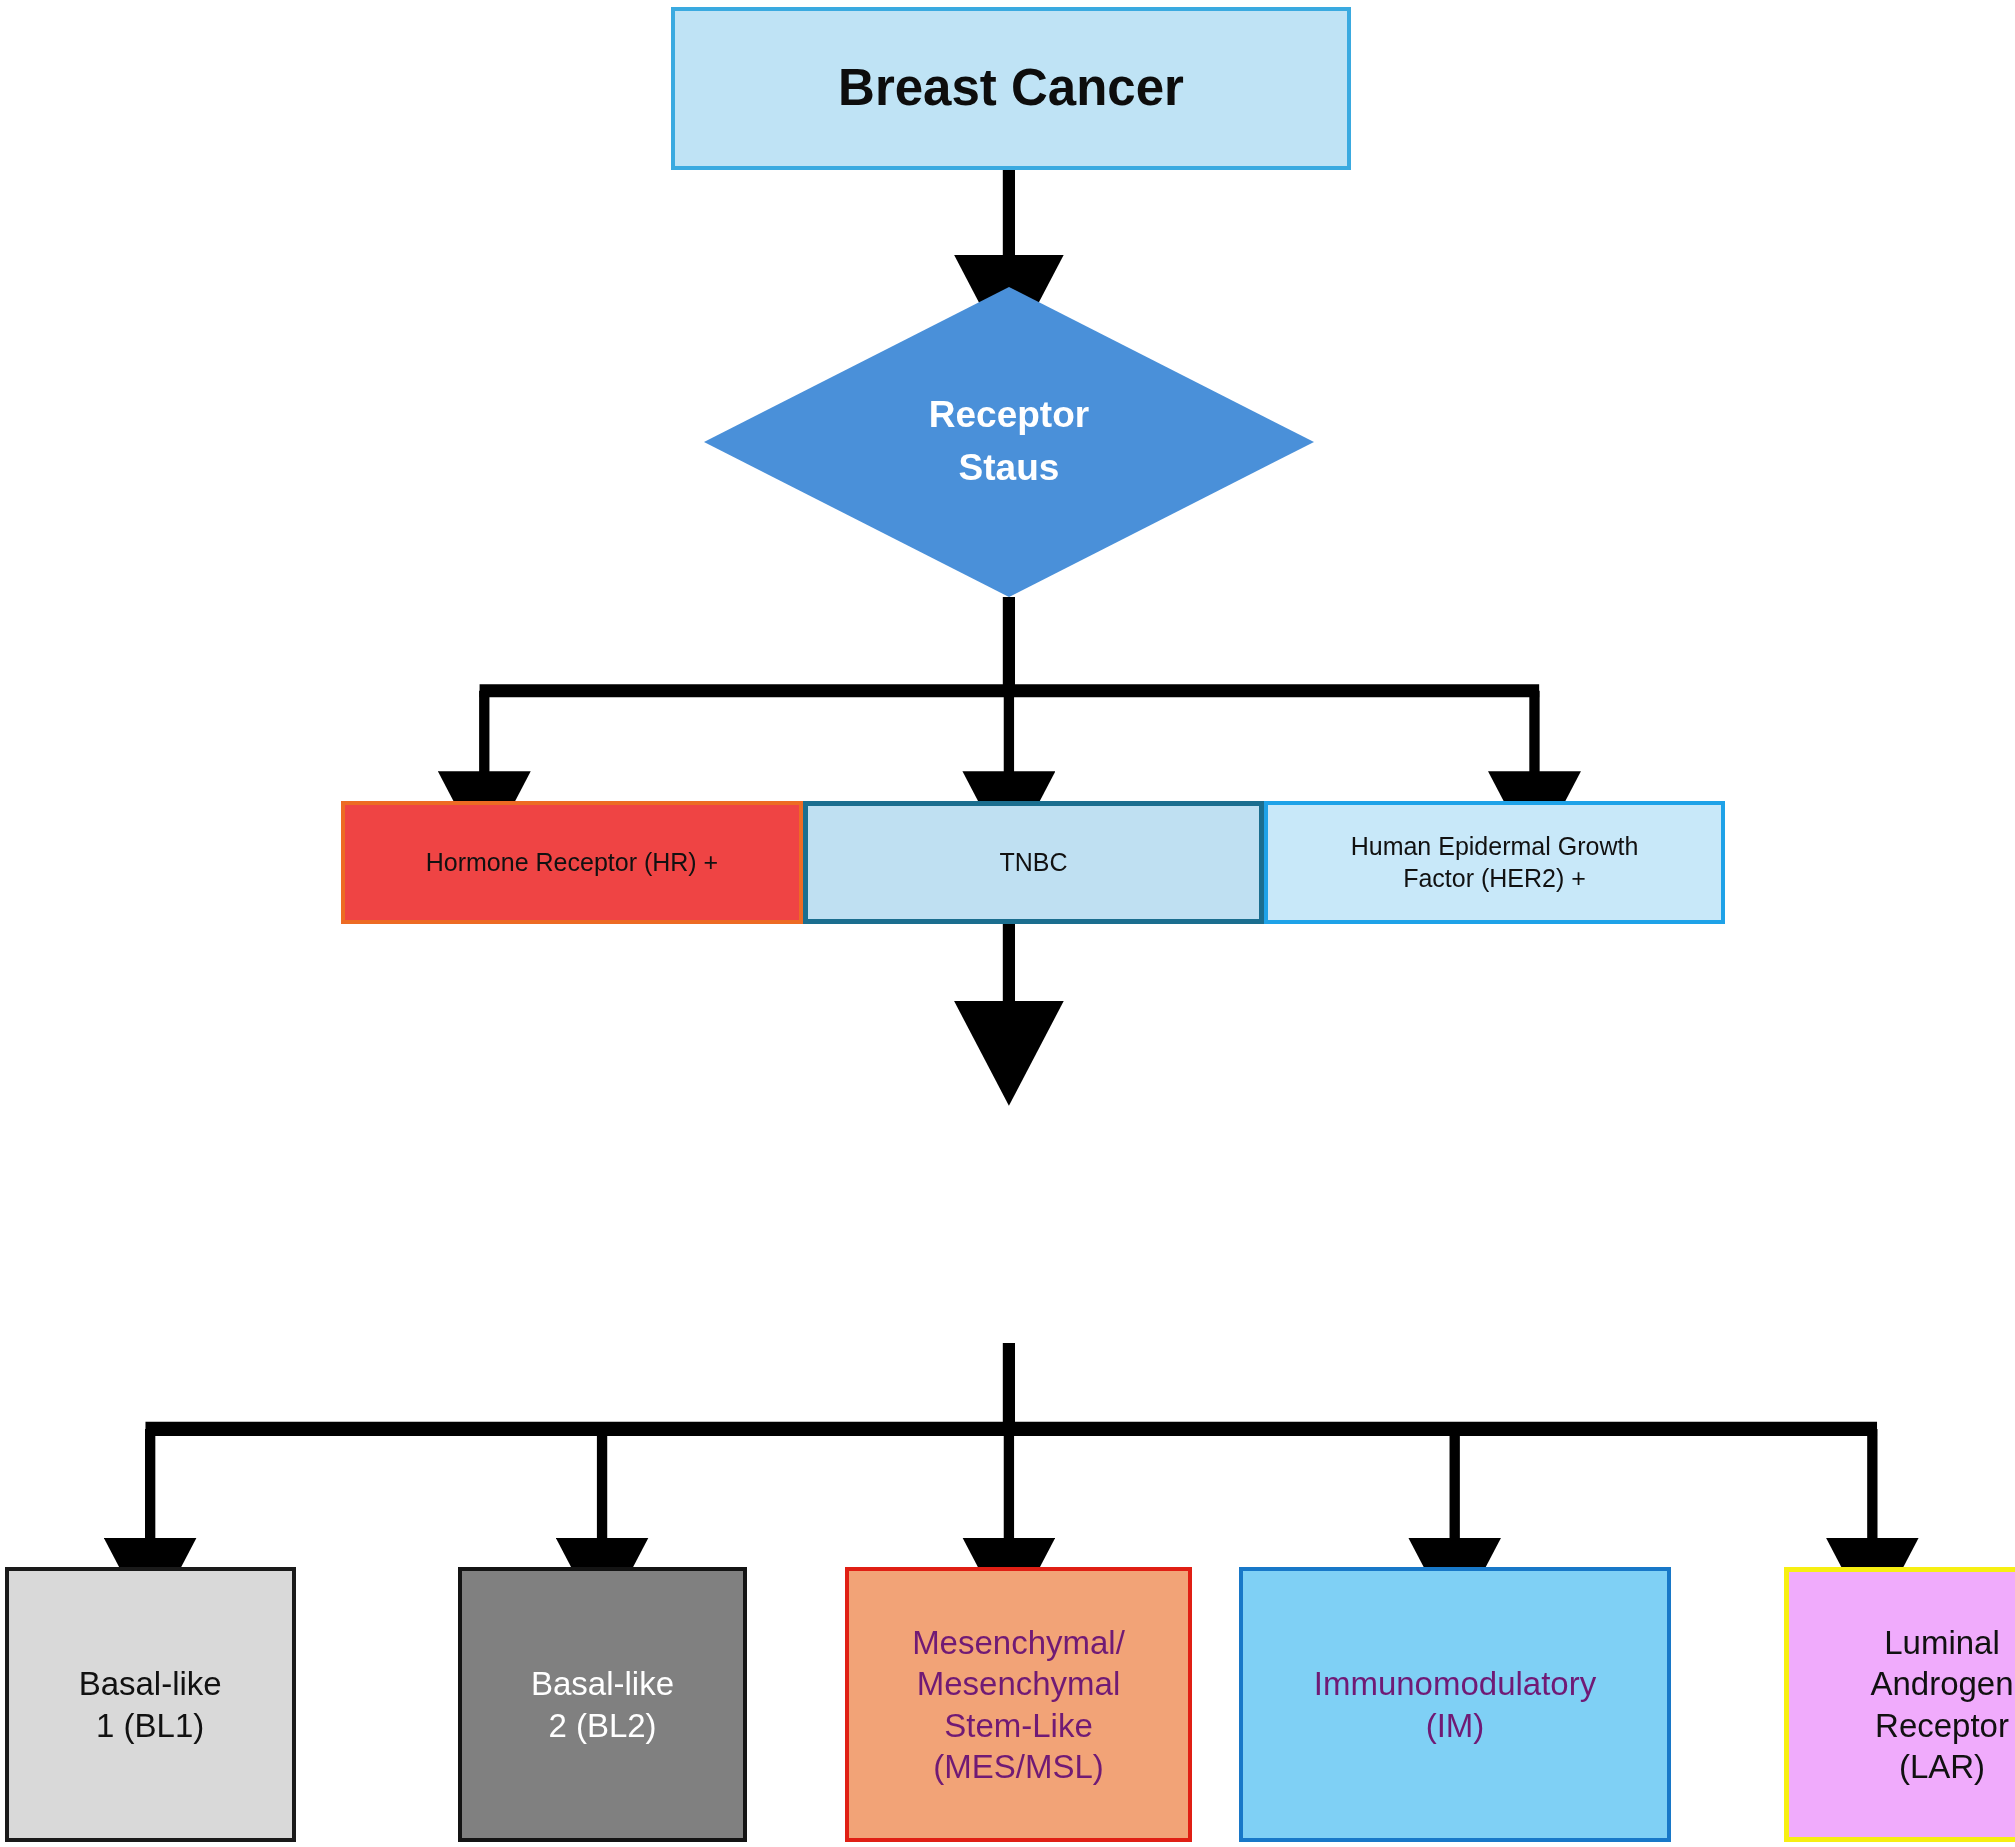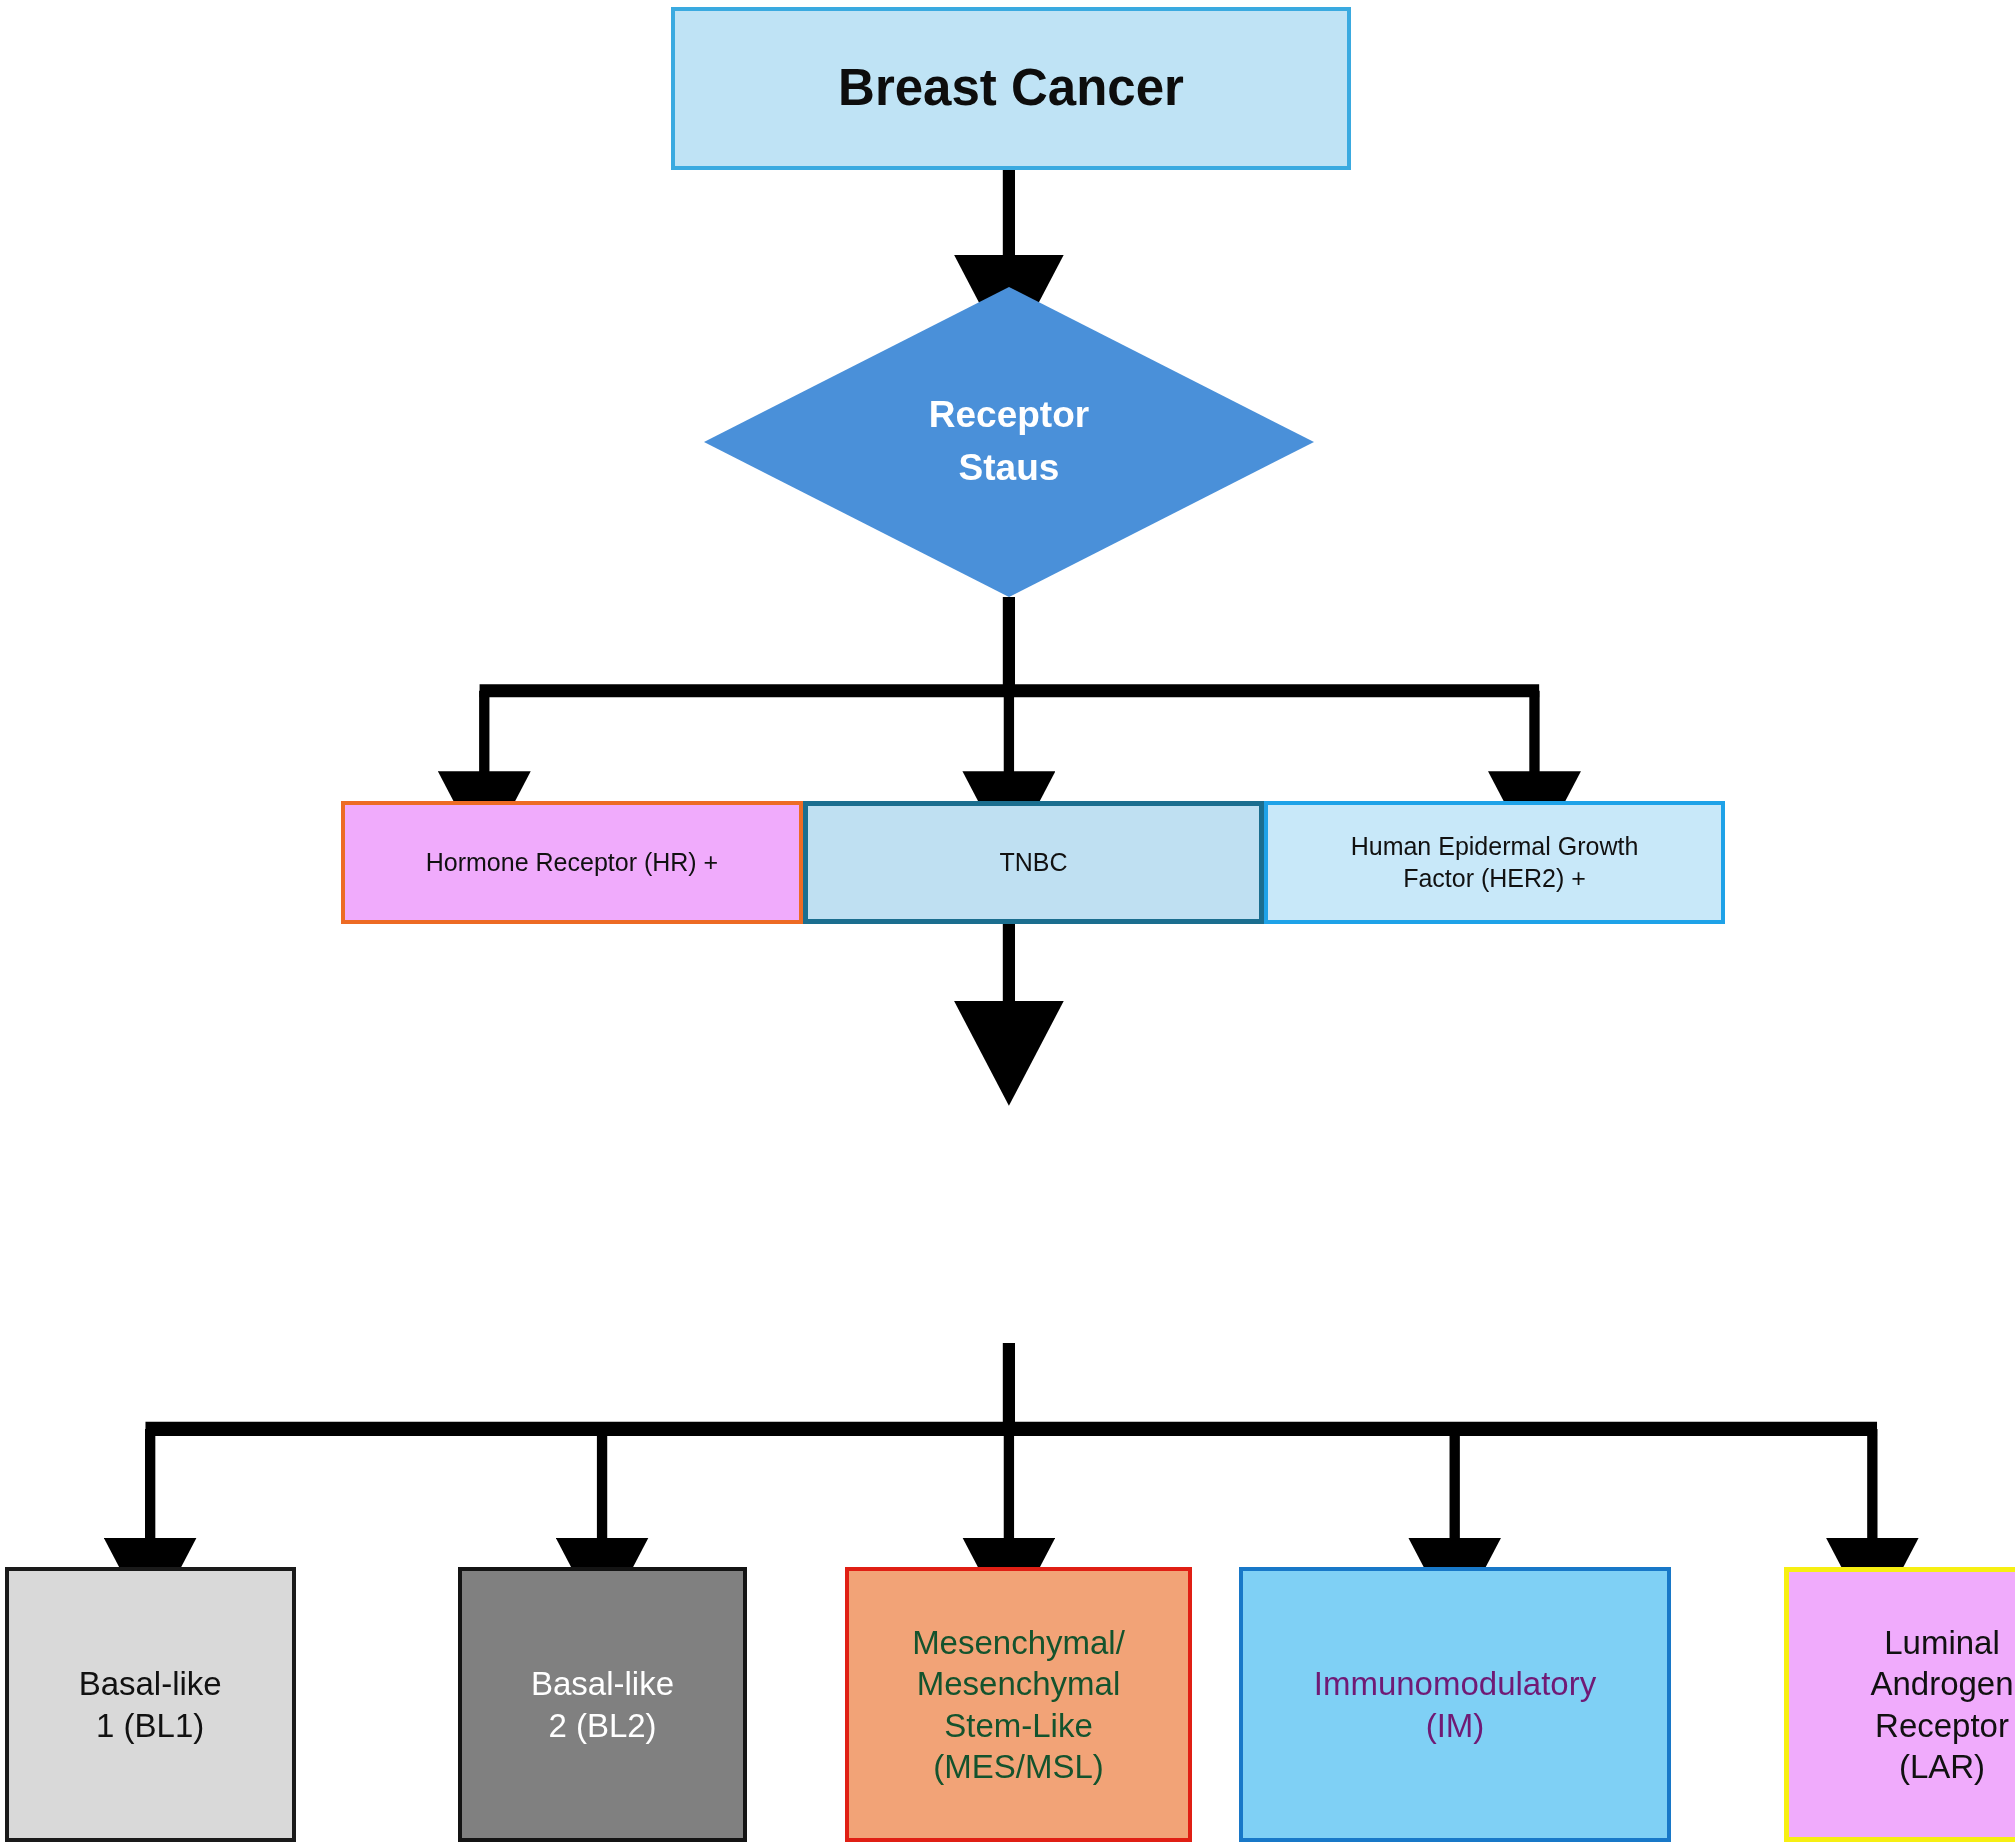--- a/index.html
+++ b/index.html
@@ -97,21 +97,21 @@
   .receptor-box {
     top: 801px;
     height: 123px;
     font-size: 25px;
     font-weight: 400;
     color: #111111;
   }
   #node-hr {
     left: 341px;
     width: 462px;
-    background: #f0abfc;
+    background: #ef4444;
     border: 4.2px solid #ed6b24;
   }
   #node-tnbc {
     left: 803px;
     width: 461px;
     background: #bfe0f2;
     border: 5.2px solid #1b6e8f;
   }
   #node-her2 {
     left: 1264px;
@@ -139,21 +139,21 @@
     width: 289px;
     background: #808080;
     border: 4.7px solid #141414;
     color: #ffffff;
   }
   #node-mesmsl {
     left: 845px;
     width: 347px;
     background: #f2a377;
     border: 4.7px solid #e01f14;
-    color: #14532d;
+    color: #701a75;
   }
   #node-im {
     left: 1239px;
     width: 432px;
     background: #7fd0f5;
     border: 4.7px solid #1878c8;
     color: #701a75;
   }
   #node-lar {
     left: 1784px;

